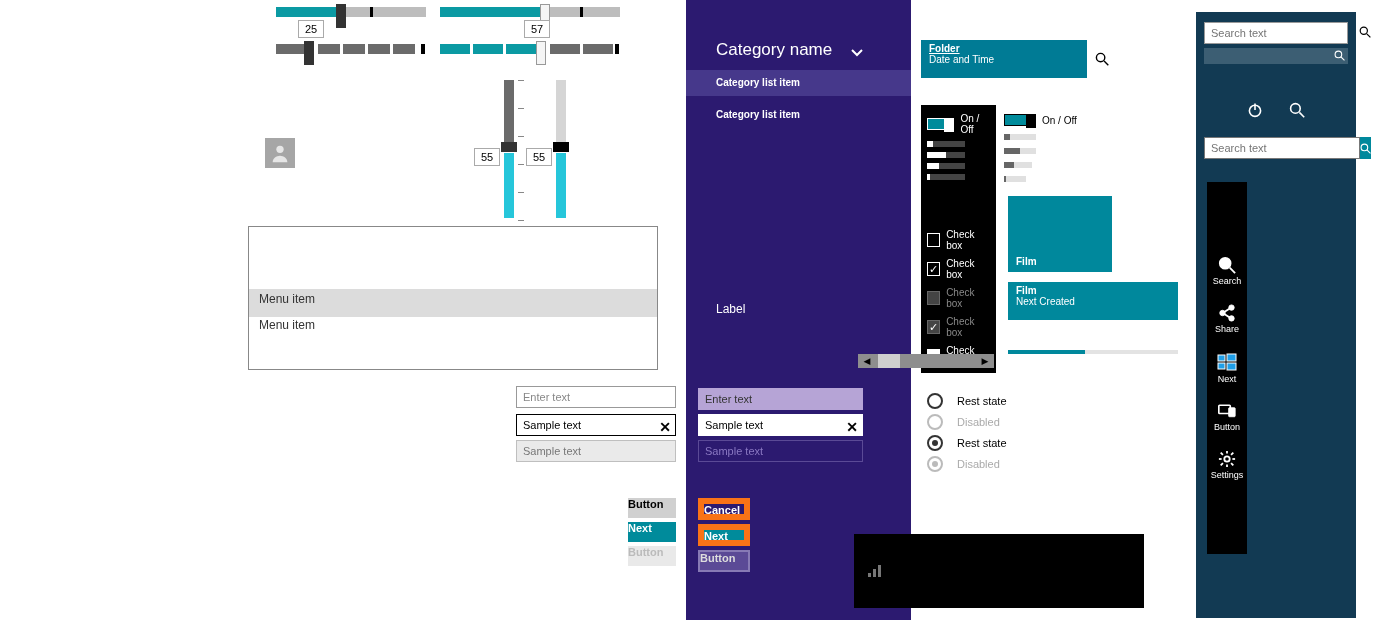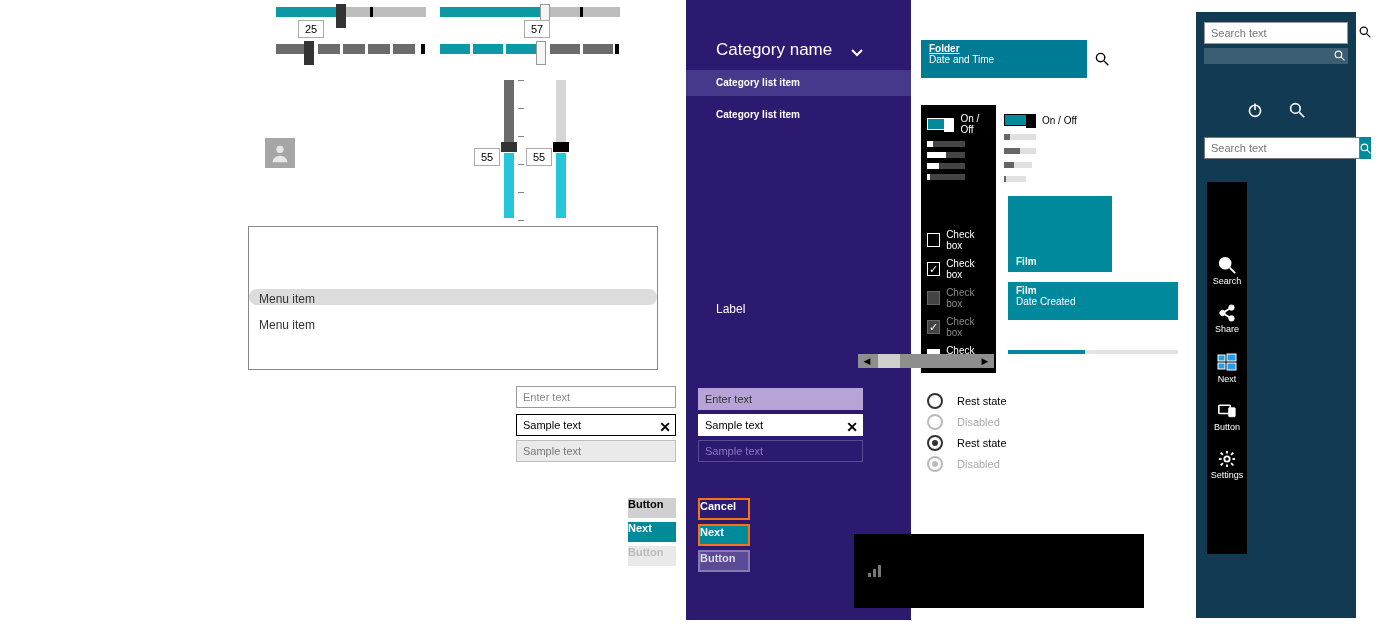--- a/index.html
+++ b/index.html
@@ -18,21 +18,21 @@
   .vtrack { position:absolute; left:0; right:0; }
   .vthumb { position:absolute; left:-3px; width:16px; height:10px; background:#000; }
   .vthumb.dk2 { background:#333; }
   
   
   .avatar-box { position:absolute; width:30px; height:30px; background:#a6a6a6; display:flex; align-items:center; justify-content:center; }
   .avatar-box svg { width:22px; height:22px; fill:#e6e6e6; }
   
   
   .menu-box { position:absolute; left:248px; top:226px; width:410px; height:144px; background:#fff; border:1px solid #888; }
-  .menu-box .item { position:absolute; left:0; right:0; height:16px; line-height:20px; padding-left:10px; font-size:12px; color:#333;border-radius:10px; }
+  .menu-box .item { position:absolute; left:0; right:0; height:28px; line-height:20px; padding-left:10px; font-size:12px; color:#333; }
   .menu-box .item.sel { background:#dcdcdc; }
   
   
   .input-box { position:absolute; height:22px; background:#fff; border:1px solid #999; font-size:11px; padding:0 6px; line-height:20px; }
   .input-box.dis { background:#eaeaea; border:1px solid #bfbfbf; color:#777; }
   .input-box.foc { border:1.4px solid #000; }
   .clear-x { position:absolute; right:4px; top:2px; font-size:14px; font-weight:bold; cursor:pointer; }
   .btn { width:48px; height:20px; border:none; font-size:11px; font-weight:bold; cursor:pointer; }
   .btn.gr { background:#d0d0d0; }
   .btn.tl { background:#008b9b; color:#fff; }
@@ -44,21 +44,21 @@
   .purple .chev { display:inline-block; margin-left:14px; transform:translateY(2px); }
   .purple .catitem { position:absolute; left:0; right:0; height:26px; line-height:26px; padding-left:30px; font-size:10px; font-weight:bold; }
   .purple .catitem.sel { background:#46388b; }
   .purple .label { position:absolute; left:30px; font-size:12px; }
   
   .pinput { position:absolute; left:12px; width:165px; height:22px; font-size:11px; padding:0 6px; line-height:20px; }
   .pinput.a { background:#b6a4d6; color:#333; border:1px solid #b6a4d6; }
   .pinput.b { background:#fff; color:#000; border:1px solid #fff; }
   .pinput.c { background:transparent; border:1px solid #5b4a96; color:#8a78c2; }
   
-  .pbtn { position:absolute; left:12px; width:52px; height:22px; border:2px solid #f97316; font-size:11px; font-weight:bold; cursor:pointer; }
+  .pbtn { position:absolute; left:12px; width:52px; height:22px; border:6px solid #f97316; font-size:11px; font-weight:bold; cursor:pointer; }
   .pbtn.cancel { background:transparent; color:#fff; }
   .pbtn.next { background:#008b9b; color:#fff; }
   .pbtn.plain { background:#5b4a96; color:#ddd; border:2px solid #877ab5; }
   
   
   .black { position:absolute; left:921px; top:105px; width:75px; height:268px; background:#000; color:#fff; font-size:10px; padding:8px 6px; }
   .black .tog { display:flex; align-items:center; gap:6px; margin-bottom:6px; }
   .black .sw { width:32px; height:12px; background:#008b9b; border:1px solid #fff; position:relative; }
   .black .sw .kn { position:absolute; right:-1px; top:-1px; width:10px; height:14px; background:#fff; }
   .black .prog { width:38px; height:6px; background:#444; margin-bottom:5px; }
@@ -305,21 +305,21 @@
   </div>
 <div class="midprog" style="left:1004px; top:176px; width:22px;">
     <div class="fill" style="width:10%;"></div>
   </div>
 
 <div class="tile-film1">
     <span>Film</span>
   </div>
 <div class="tile-film2">
   <div class="hd">Film</div>
-  <div>Date Created</div>
+  <div>Next Created</div>
 </div>
 <div class="thinprog">
     <div class="fill"></div>
   </div>
 
 <div class="scrollbar">
   <div class="arrow">◀</div>
   <div class="th"></div>
   <div style="flex:1"></div>
   <div class="arrow">▶</div>

